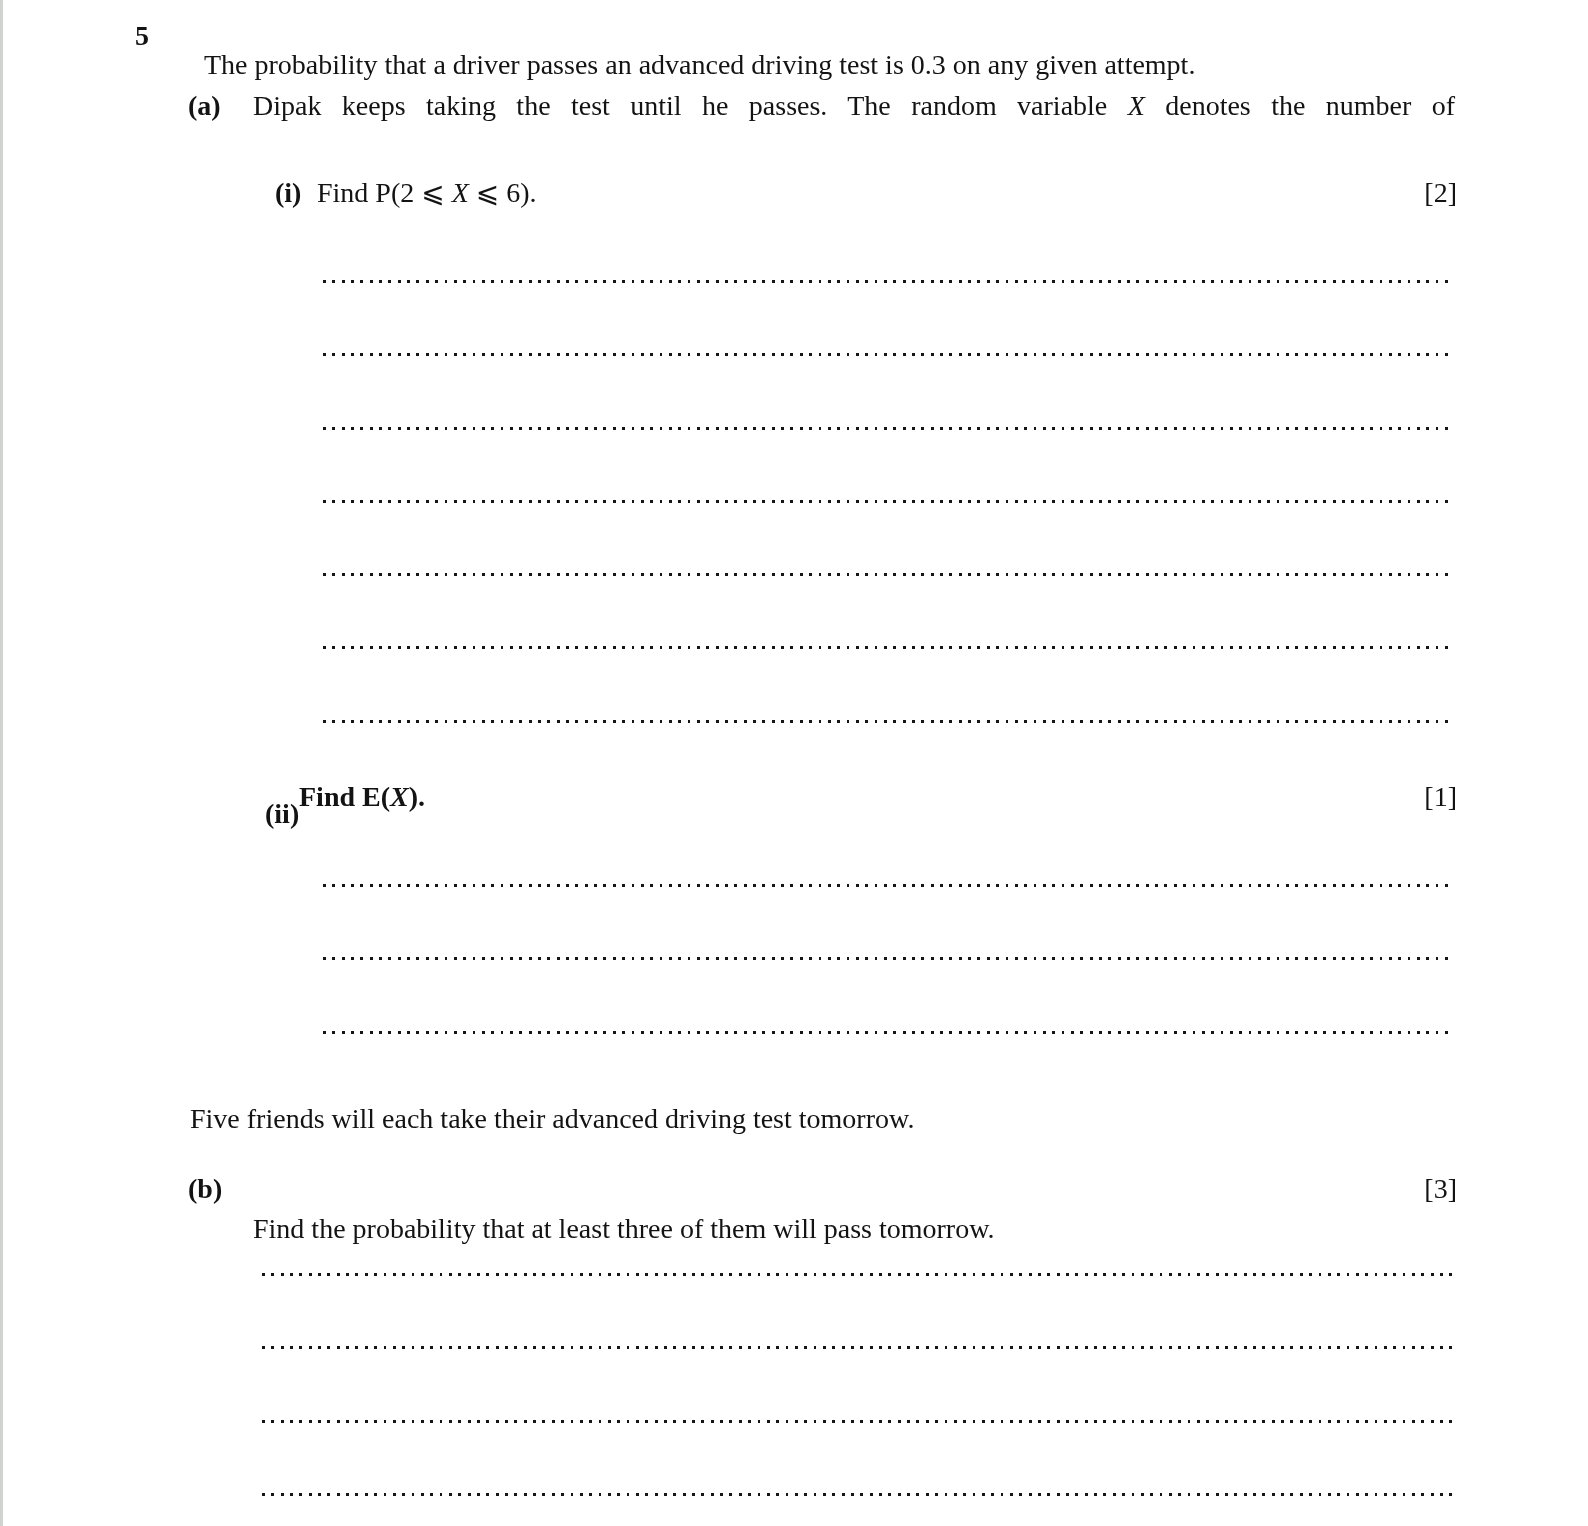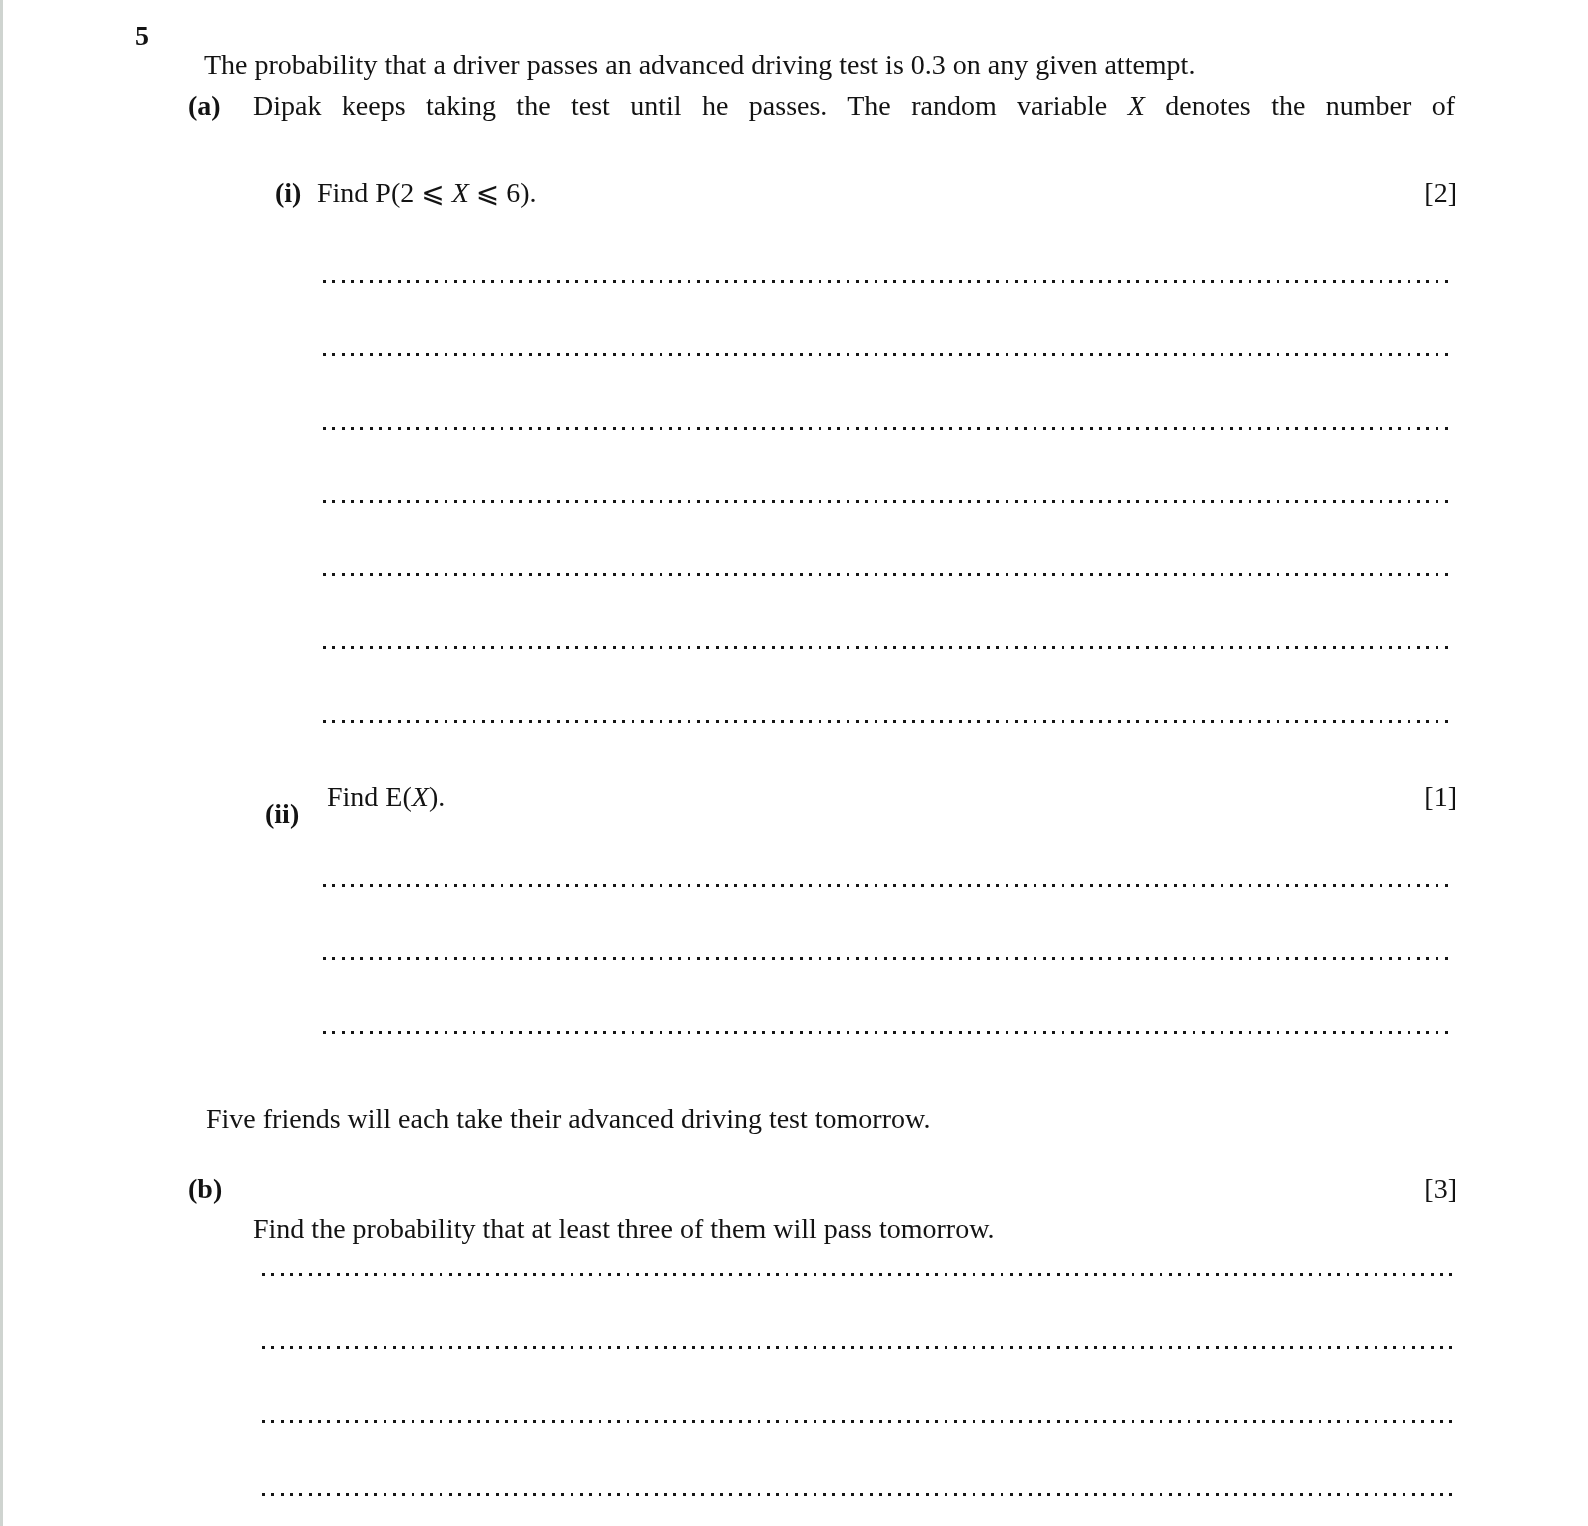--- a/index.html
+++ b/index.html
@@ -29,26 +29,26 @@
     background: #cfd4d0;
   }
   .qnum { left: 135px; top: 19px; font-weight: bold; }
   .intro { left: 204px; top: 19px; margin-top: 29px; }
   .pa-label { left: 188px; top: 89px; font-weight: bold; }
   .pa-text { left: 253px; top: 89px; width: 1202px; }
   .justify-line { text-align: justify; text-align-last: justify; }
   .subi-label  { left: 275px; top: 176px; font-weight: bold; }
   .subi-text   { left: 317px; top: 176px; }
   .subii-label { left: 265px; top: 780px; font-weight: bold; margin-top: 17px; }
-  .subii-text  { left: 327px; top: 780px; }
+  .subii-text  { left: 299px; top: 780px; font-weight: bold; }
   .mark { position: absolute; right: 131px; }
   .mark-i  { top: 176px; }
   .mark-ii { top: 780px; }
   .mark-b  { top: 1172px; }
-  .interlude { left: 190px; top: 1102px; margin-left: 16px; }
+  .interlude { left: 190px; top: 1102px; }
   .pb-label { left: 188px; top: 1172px; font-weight: bold; }
   .pb-text  { left: 253px; top: 1172px; margin-top: 40px; }
   .lines-i  { left: 323px; top: 280px;  width: 1129px; }
   .lines-ii { left: 323px; top: 884px;  width: 1129px; }
   .lines-b  { left: 262px; top: 1273px; width: 1190px; }
   .dotline {
     height: 3px;
     margin-bottom: 70.3px;
     background-image: repeating-linear-gradient(
       to right,

